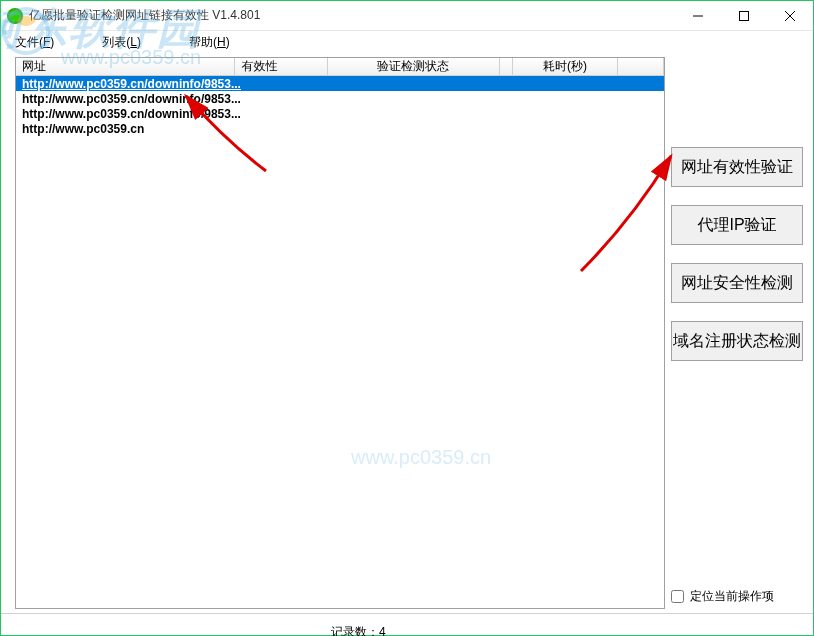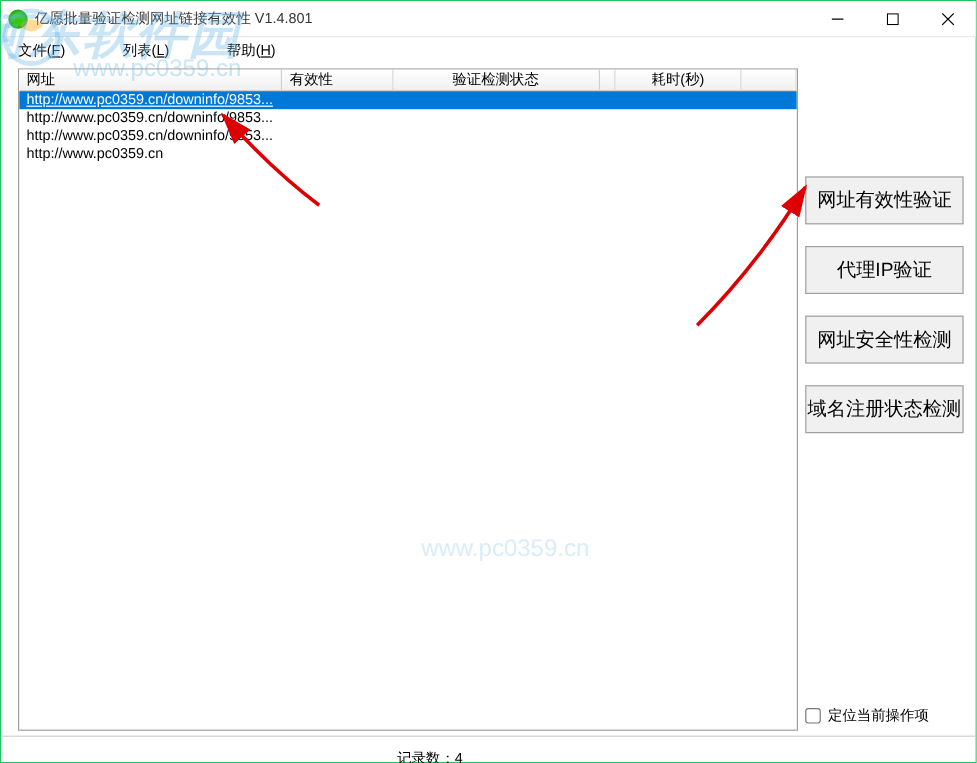--- a/index.html
+++ b/index.html
@@ -29,21 +29,21 @@
     .table-header { display: flex; height: 18px; background: #fff; border-bottom: 1px solid #d0d0d0; font-size: 12px; }
     .th { border-right: 1px solid #d0d0d0; padding: 2px 6px; display: flex; align-items: center; background: linear-gradient(#fff, #f0f0f0); }
     .th-url { width: 222px; }
     .th-valid { width: 93px; }
     .th-status { width: 174px; text-align: center; justify-content: center; }
     .th-gap { flex: 1; }
     .th-time { width: 107px; text-align: center; justify-content: center; }
     .th-last { width: 46px; }
     
     .table-body { font-size: 12px; font-family: "SimSun", monospace; }
-    .tr { display: flex; height: 15px; align-items: flex-start; }
+    .tr { display: flex; height: 15px; align-items: center; font-weight: bold; }
     .tr.selected { background: #0078d7; color: #fff; }
     .tr .td { padding: 0 6px; white-space: nowrap; overflow: hidden; }
     .td-url { width: 640px; }
     .selected .td-url { text-decoration: underline; }
     
     .side-panel { width: 148px; padding: 4px 10px 4px 6px; display: flex; flex-direction: column; }
     .side-spacer-top { height: 90px; }
     .side-btn { height: 40px; margin-bottom: 18px; background: #f0f0f0; border: 1px solid #a0a0a0; font-size: 16px; cursor: pointer; display: flex; align-items: center; justify-content: center; }
     .side-flex { flex: 1; }
     .locate-check { display: flex; align-items: center; font-size: 12px; padding: 4px 0; }

